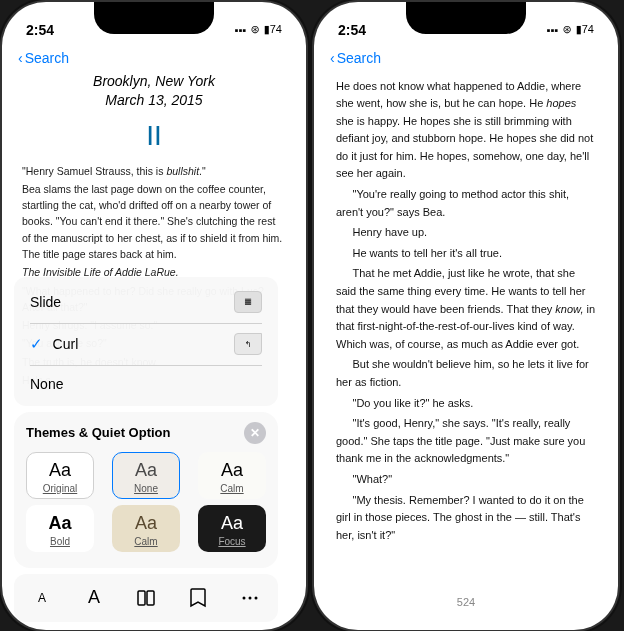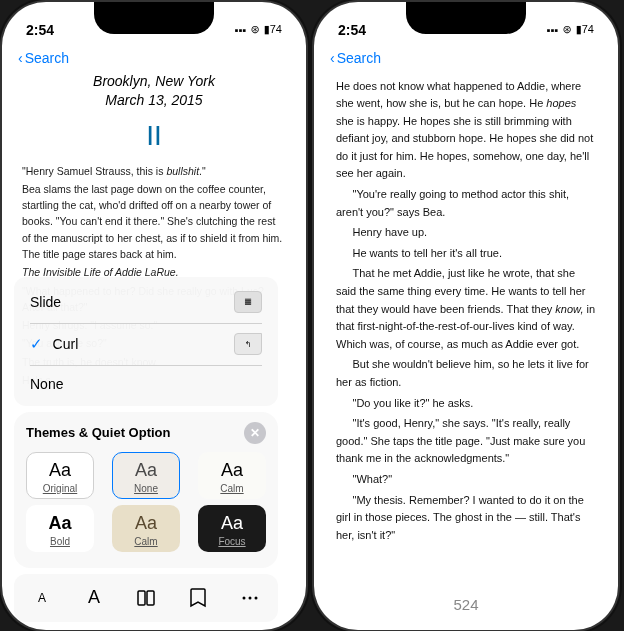--- a/index.html
+++ b/index.html
@@ -261,21 +261,21 @@
       font-size: 11px;
       line-height: 1.65;
       color: #111;
     }
     .right-phone .book-content-full p {
       margin-bottom: 3px;
       text-align: left;
     }
     .page-number {
       text-align: center;
-      font-size: 15px;
+      font-size: 11px;
       color: #888;
       padding: 4px 0 12px;
     }
     .indent { text-indent: 1.5em; }
     em { font-style: italic; }
   </style>
 </head>
 <body>
 
 <div class="container">

